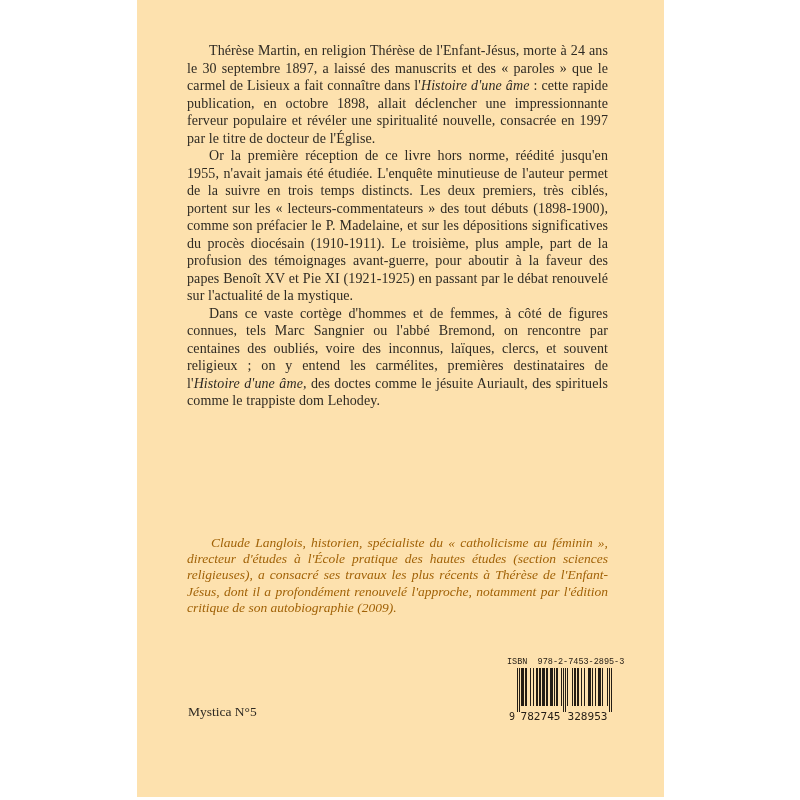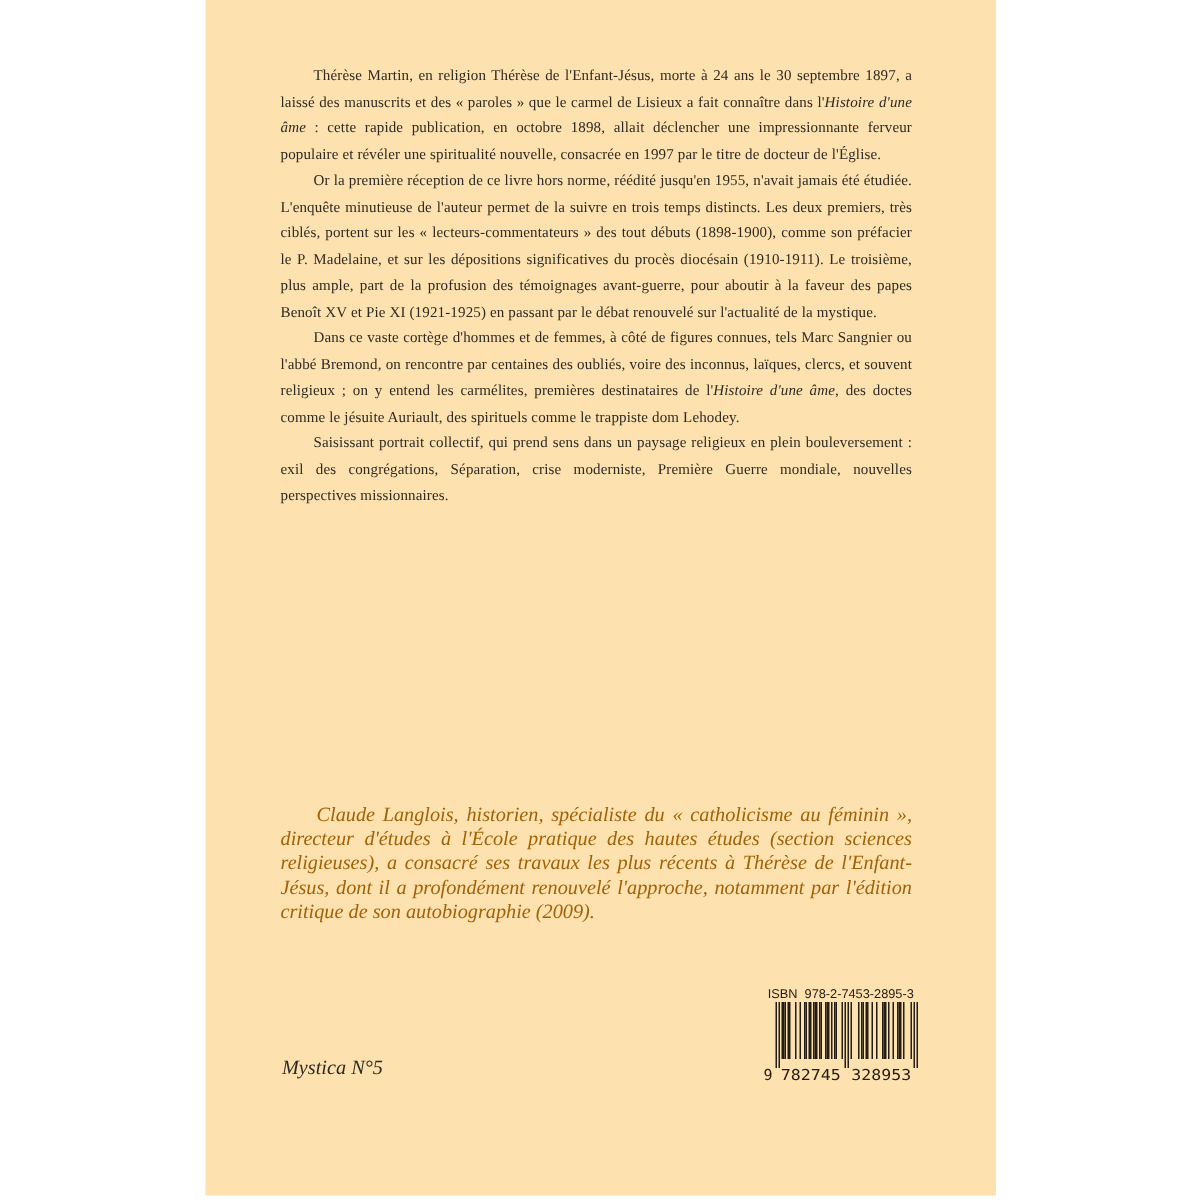--- a/index.html
+++ b/index.html
@@ -8,56 +8,55 @@
     background:#ffffff;
     font-family:"Liberation Serif", serif;
     overflow:hidden;
   }
   .cover{
     position:absolute;left:137px;top:0;width:527px;height:797px;
     background:#fde1ae;
   }
   .blurb{
     position:absolute;left:50px;top:42px;width:421px;
-    font-size:10px;line-height:17.5px;
+    font-size:14px;line-height:17.5px;
     text-align:justify;color:#2e2a23;
     letter-spacing:0.1px;
   }
   .blurb p{margin:0;text-indent:22px;}
   .bio{
     position:absolute;left:50px;top:535px;width:421px;
     font-size:13.5px;line-height:16.2px;font-style:italic;
     text-align:justify;color:#a16207;
   }
   .bio p{margin:0;text-indent:24px;}
   .series{
     position:absolute;left:51px;top:704px;
-    font-size:13.5px;font-style:italic;color:#2e2a23;
+    font-size:13.5px;color:#2e2a23;
   }
   .isbn-block{
     position:absolute;right:50px;top:657px;width:107px;
     text-align:center;color:#241d15;
   }
   .isbn-label{
-    font-family:Liberation Sans, sans-serif;
+    font-family:Liberation Mono, monospace;
     font-size:8.5px;line-height:10px;white-space:pre;
     display:block;margin-bottom:1px;
   }
   .isbn-block svg{display:block;}
 </style>
 </head>
 <body>
 
 <div class="cover">
 
   <div class="blurb">
       <p><span>Thérèse Martin, en religion Thérèse de l'Enfant-Jésus, morte à 24 ans le 30 septembre 1897, a laissé des manuscrits et des « paroles » que le carmel de Lisieux a fait connaître dans l'</span><i>Histoire d'une âme</i><span> : cette rapide publication, en octobre 1898, allait déclencher une impressionnante ferveur populaire et révéler une spiritualité nouvelle, consacrée en 1997 par le titre de docteur de l'Église.</span></p>
       <p><span>Or la première réception de ce livre hors norme, réédité jusqu'en 1955, n'avait jamais été étudiée. L'enquête minutieuse de l'auteur permet de la suivre en trois temps distincts. Les deux premiers, très ciblés, portent sur les « lecteurs-commentateurs » des tout débuts (1898-1900), comme son préfacier le P. Madelaine, et sur les dépositions significatives du procès diocésain (1910-1911). Le troisième, plus ample, part de la profusion des témoignages avant-guerre, pour aboutir à la faveur des papes Benoît XV et Pie XI (1921-1925) en passant par le débat renouvelé sur l'actualité de la mystique.</span></p>
       <p><span>Dans ce vaste cortège d'hommes et de femmes, à côté de figures connues, tels Marc Sangnier ou l'abbé Bremond, on rencontre par centaines des oubliés, voire des inconnus, laïques, clercs, et souvent religieux ; on y entend les carmélites, premières destinataires de l'</span><i>Histoire d'une âme</i><span>, des doctes comme le jésuite Auriault, des spirituels comme le trappiste dom Lehodey.</span></p>
-      <p><span>Saisissant portrait collectif, qui prend sens dans un paysage religieux en plein bouleversement : exil des congrégations, Séparation, crise moderniste, Première Guerre mondiale, nouvelles perspectives missionnaires.</span></p>
     </div>
 
   <div class="bio">
       <p><i>Claude Langlois, historien, spécialiste du « catholicisme au féminin », directeur d'études à l'École pratique des hautes études (section sciences religieuses), a consacré ses travaux les plus récents à Thérèse de l'Enfant-Jésus, dont il a profondément renouvelé l'approche, notamment par l'édition critique de son autobiographie (2009).</i></p>
     </div>
 
   <div class="series">Mystica N°5</div>
 
   <div class="isbn-block">
     <span class="isbn-label">ISBN  978-2-7453-2895-3</span>

